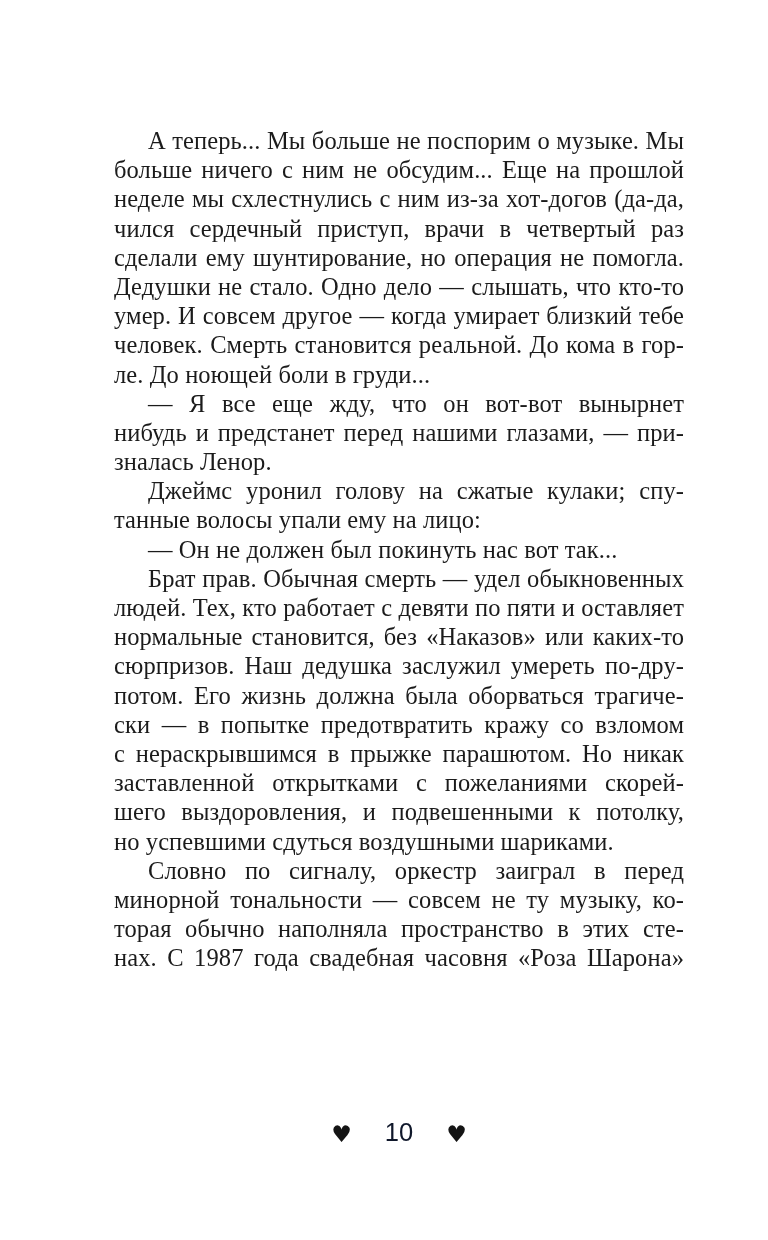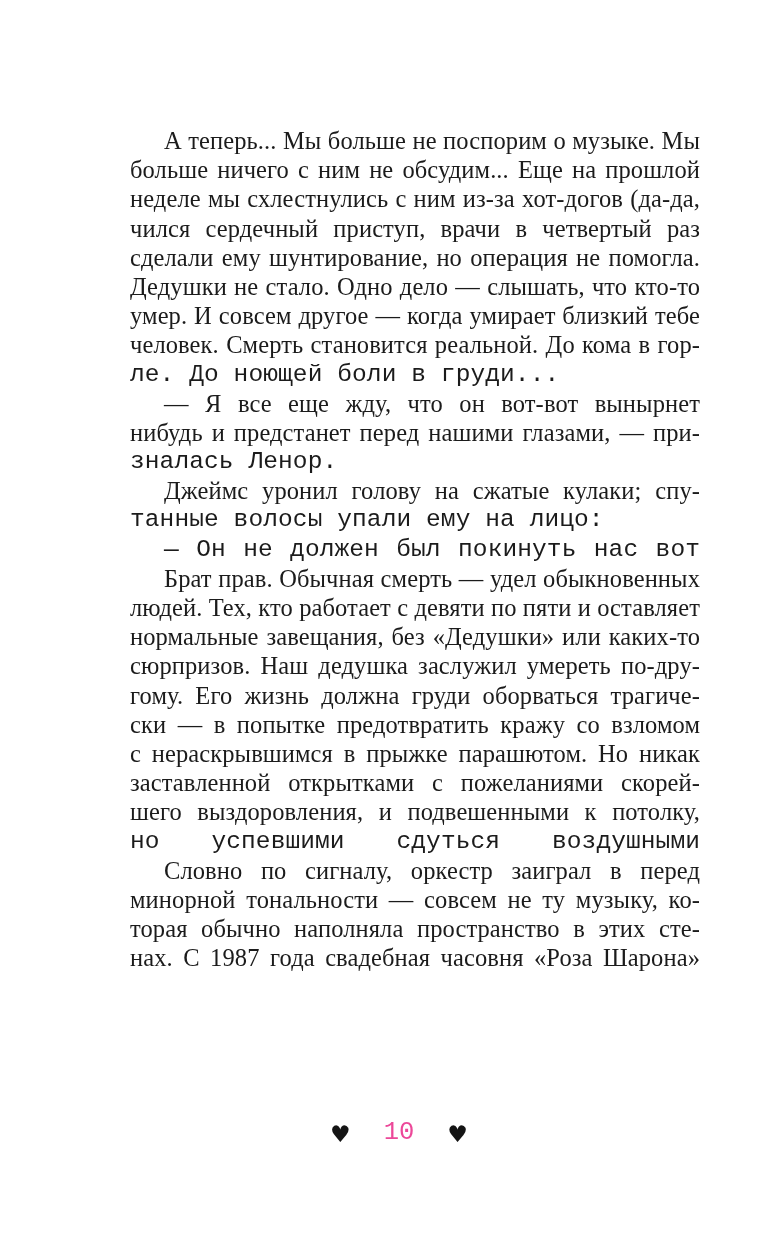--- a/index.html
+++ b/index.html
@@ -9,21 +9,21 @@
   }
   .page {
     position: relative;
     width: 768px;
     height: 1240px;
     background: #ffffff;
     overflow: hidden;
   }
   .text-block {
     position: absolute;
-    left: 130px;
+    left: 114px;
     top: 126px;
     width: 570px;
   }
   .para {
     margin: 0;
     padding: 0;
   }
   .line {
     font-family: "Liberation Serif", serif;
     font-size: 24.5px;
@@ -34,21 +34,20 @@
     text-align: justify;
     text-align-last: justify;
     letter-spacing: 0.1px;
     white-space: nowrap;
   }
   .line.first {
     text-indent: 34px;
   }
   .line.no-stretch {
     text-align-last: left;
-    font-family: Liberation Mono, monospace;
   }
   
   .line { white-space: normal; }
   .footer {
     position: absolute;
     left: 114px;
     top: 1120px;
     width: 570px;
     display: flex;
     justify-content: center;
@@ -56,23 +55,23 @@
     gap: 33px;
   }
   .heart {
     font-family: "DejaVu Sans", sans-serif;
     font-size: 23px;
     color: #141414;
     line-height: 1;
     transform: translateY(2px);
   }
   .page-number {
-    font-family: Liberation Mono, monospace;
+    font-family: Liberation Sans, sans-serif;
     font-size: 25.5px;
-    color: #ec4899;
+    color: #0f172a;
     line-height: 1;
   }
 </style>
 </head>
 <body>
 
 <div class="page">
   <div class="text-block" id="text-block">
       <div class="para">
         <div class="line first">А теперь... Мы больше не поспорим о музыке. Мы</div>
@@ -93,23 +92,23 @@
       <div class="para">
         <div class="line first">Джеймс уронил голову на сжатые кулаки; спу-</div>
         <div class="line no-stretch">танные волосы упали ему на лицо:</div>
       </div>
       <div class="para">
         <div class="line first no-stretch">— Он не должен был покинуть нас вот так...</div>
       </div>
       <div class="para">
         <div class="line first">Брат прав. Обычная смерть — удел обыкновенных</div>
         <div class="line">людей. Тех, кто работает с девяти по пяти и оставляет</div>
-        <div class="line">нормальные завещания, без «Дедушки» или каких-то</div>
+        <div class="line">нормальные становится, без «Наказов» или каких-то</div>
         <div class="line">сюрпризов. Наш дедушка заслужил умереть по-дру-</div>
-        <div class="line">гому. Его жизнь должна груди оборваться трагиче-</div>
+        <div class="line">потом. Его жизнь должна была оборваться трагиче-</div>
         <div class="line">ски — в попытке предотвратить кражу со взломом или</div>
         <div class="line">с нераскрывшимся в прыжке парашютом. Но никак</div>
         <div class="line">заставленной открытками с пожеланиями скорей-</div>
         <div class="line">шего выздоровления, и подвешенными к потолку,</div>
         <div class="line no-stretch">но успевшими сдуться воздушными шариками.</div>
       </div>
       <div class="para">
         <div class="line first">Словно по сигналу, оркестр заиграл в перед</div>
         <div class="line">минорной тональности — совсем не ту музыку, ко-</div>
         <div class="line">торая обычно наполняла пространство в этих сте-</div>

